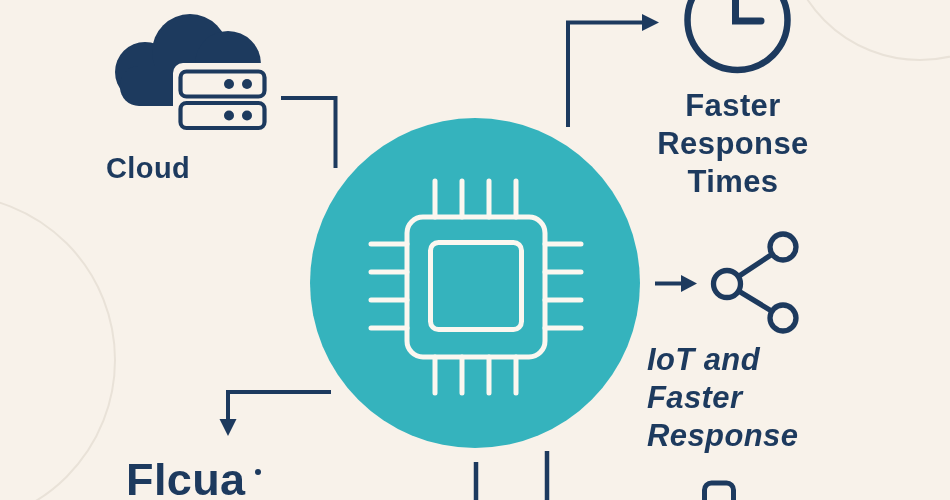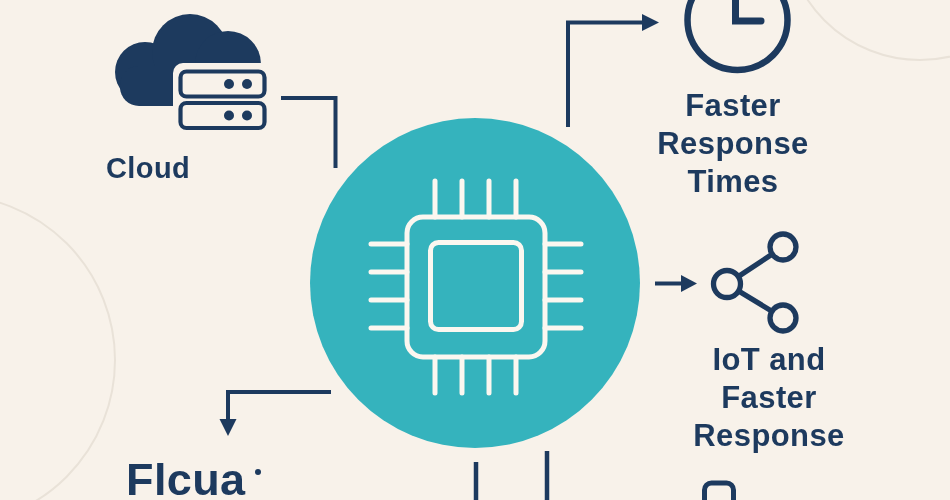--- a/index.html
+++ b/index.html
@@ -22,21 +22,21 @@
     position:absolute;
     color:var(--navy);
     font-weight:600;
     letter-spacing:.4px;
     line-height:38px;
     font-size:31px;
   }
   .label div{white-space:nowrap;}
   #cloud-label{left:106px;top:149px;font-size:29px;}
   #faster-label{left:627px;top:87px;width:212px;text-align:center;}
-  #iot-label{left:663px;top:341px;width:212px;text-align:center;}
+  #iot-label{left:647px;top:341px;width:212px;text-align:left;font-style:italic;}
   #partial-label{left:126px;top:456px;font-size:45px;line-height:48px;}
   .ink-dot{
     position:absolute;left:255px;top:469px;
     width:6px;height:6px;border-radius:50%;
     background:var(--navy);
   }
   
   .navy-fill{fill:var(--navy);}
   .navy-line{stroke:var(--navy);stroke-width:4;fill:none;}
   .navy-line-thick{stroke:var(--navy);stroke-width:4.5;fill:none;}

